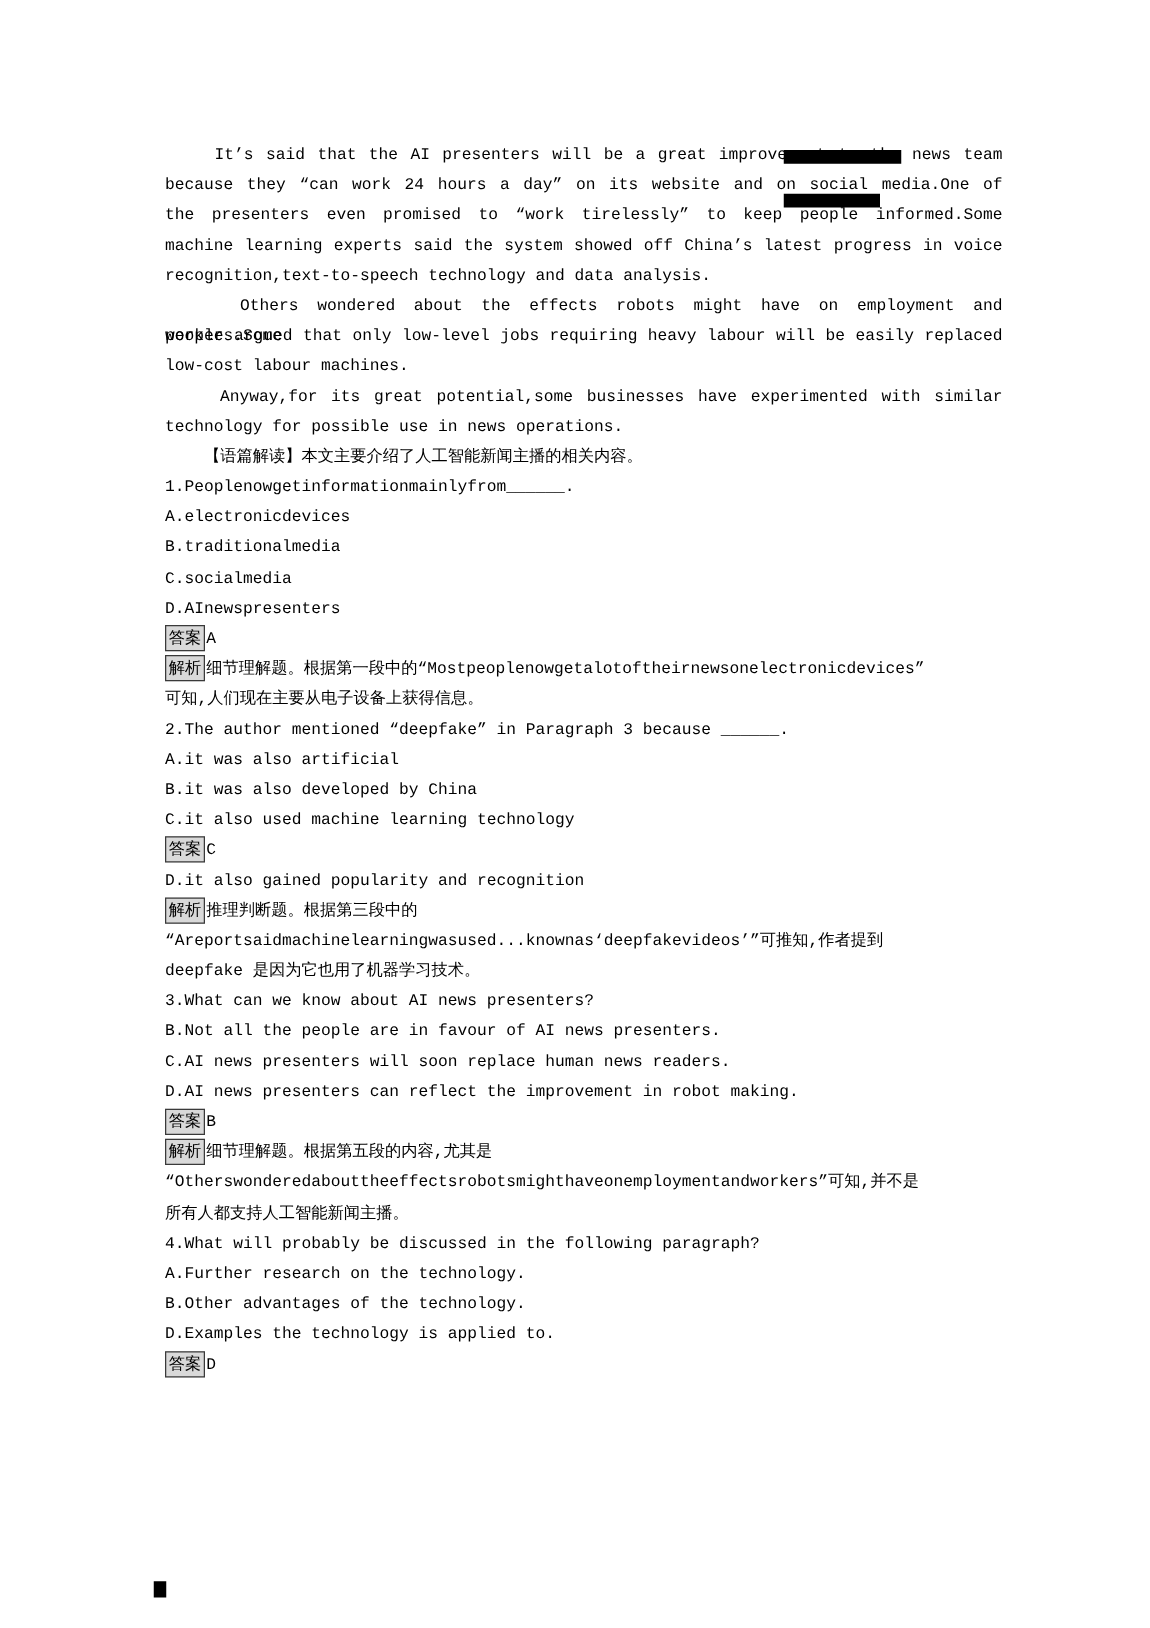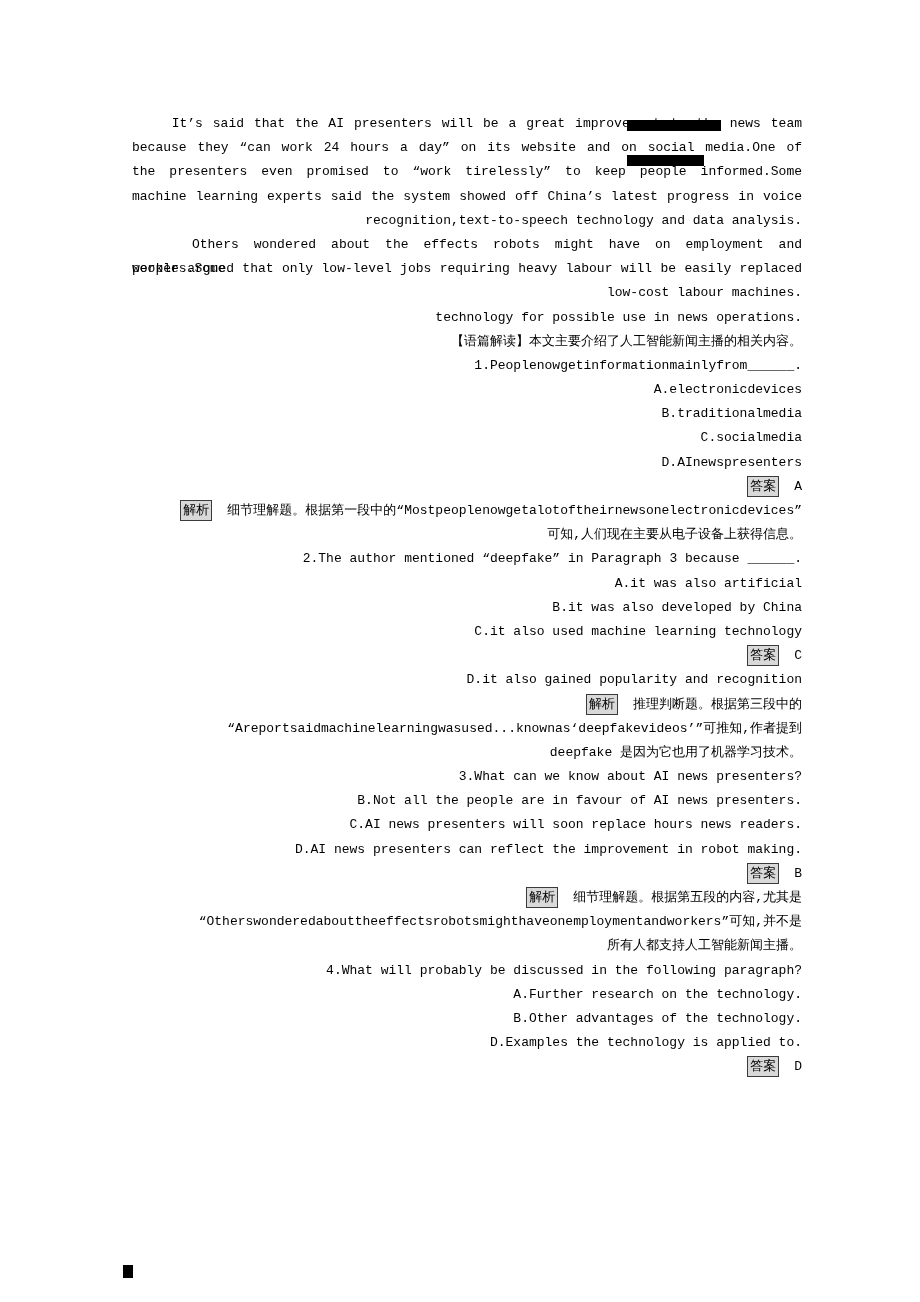--- a/index.html
+++ b/index.html
@@ -17,36 +17,35 @@
     left:132px;
     top:112px;
     width:670px;
   }
   .line {
     height:24.2px;
     line-height:24.2px;
     font-size:13px;
     white-space:pre;
     color:#000000;
-    text-align:right;
   }
   .just {
     white-space:pre-wrap;
     text-align:justify;
     text-align-last:justify;
     font-family:Liberation Mono, monospace;
   }
   .boxed {
     display:inline-block;
     border:1.5px solid #3a3a3a;
     background:#d9d9d9;
     padding:0 2px;
     height:19px;
     line-height:19px;
-    margin-right:15px;
+    margin-right:1px;
     vertical-align:middle;
   }
   .redaction {
     position:absolute;
     background:#000000;
   }
   .bar1 { left:627px; top:120px; width:94px; height:11px; }
   .bar2 { left:627px; top:155px; width:77px; height:11px; }
   .bottom-mark { left:123px; top:1265px; width:10px; height:13px; }
 </style>
@@ -62,20 +61,21 @@
   <div class="textblock">
 
     <div class="line just"><span>    It’s said that the AI presenters will be a great improvement to the news team</span></div>
     <div class="line just"><span>because they “can work 24 hours a day” on its website and on social media.One of</span></div>
     <div class="line just"><span>the presenters even promised to “work tirelessly” to keep people informed.Some</span></div>
     <div class="line just"><span>machine learning experts said the system showed off China’s latest progress in voice</span></div>
     <div class="line"><span>recognition,text-to-speech technology and data analysis.</span></div>
     <div class="line just"><span>    Others wondered about the effects robots might have on employment and workers.Some</span></div>
     <div class="line just"><span>people argued that only low-level jobs requiring heavy labour will be easily replaced</span></div>
     <div class="line"><span>low-cost labour machines.</span></div>
+    <div class="line just"><span>    Anyway,for its great potential,some businesses have experimented with similar</span></div>
     <div class="line"><span>technology for possible use in news operations.</span></div>
 
     <div class="line"><span>    【语篇解读】本文主要介绍了人工智能新闻主播的相关内容。</span></div>
 
     <div class="line"><span>1.Peoplenowgetinformationmainlyfrom______.</span></div>
     <div class="line"><span>A.electronicdevices</span></div>
     <div class="line"><span>B.traditionalmedia</span></div>
     <div class="line"><span>C.socialmedia</span></div>
     <div class="line"><span>D.AInewspresenters</span></div>
     <div class="line"><span class="boxed">答案</span><span>A</span></div>
@@ -87,21 +87,21 @@
     <div class="line"><span>B.it was also developed by China</span></div>
     <div class="line"><span>C.it also used machine learning technology</span></div>
     <div class="line"><span class="boxed">答案</span><span>C</span></div>
     <div class="line"><span>D.it also gained popularity and recognition</span></div>
     <div class="line"><span class="boxed">解析</span><span>推理判断题。根据第三段中的</span></div>
     <div class="line"><span>“Areportsaidmachinelearningwasused...knownas‘deepfakevideos’”可推知,作者提到</span></div>
     <div class="line"><span>deepfake 是因为它也用了机器学习技术。</span></div>
 
     <div class="line"><span>3.What can we know about AI news presenters?</span></div>
     <div class="line"><span>B.Not all the people are in favour of AI news presenters.</span></div>
-    <div class="line"><span>C.AI news presenters will soon replace hours news readers.</span></div>
+    <div class="line"><span>C.AI news presenters will soon replace human news readers.</span></div>
     <div class="line"><span>D.AI news presenters can reflect the improvement in robot making.</span></div>
     <div class="line"><span class="boxed">答案</span><span>B</span></div>
     <div class="line"><span class="boxed">解析</span><span>细节理解题。根据第五段的内容,尤其是</span></div>
     <div class="line"><span>“Otherswonderedabouttheeffectsrobotsmighthaveonemploymentandworkers”可知,并不是</span></div>
     <div class="line"><span>所有人都支持人工智能新闻主播。</span></div>
 
     <div class="line"><span>4.What will probably be discussed in the following paragraph?</span></div>
     <div class="line"><span>A.Further research on the technology.</span></div>
     <div class="line"><span>B.Other advantages of the technology.</span></div>
     <div class="line"><span>D.Examples the technology is applied to.</span></div>

